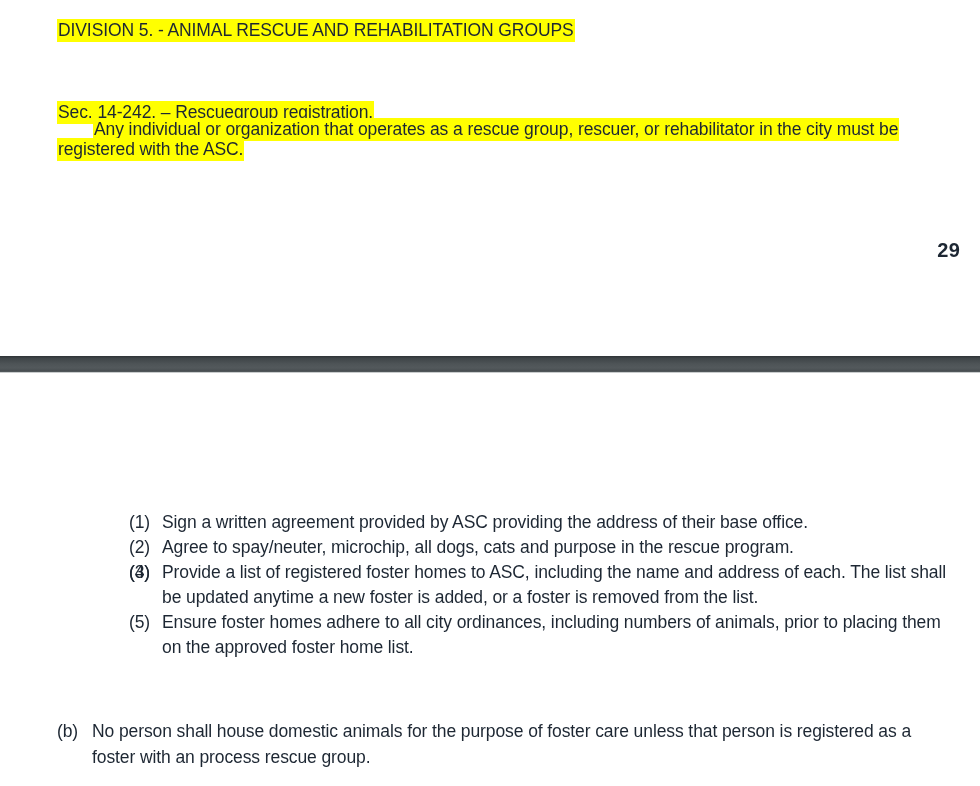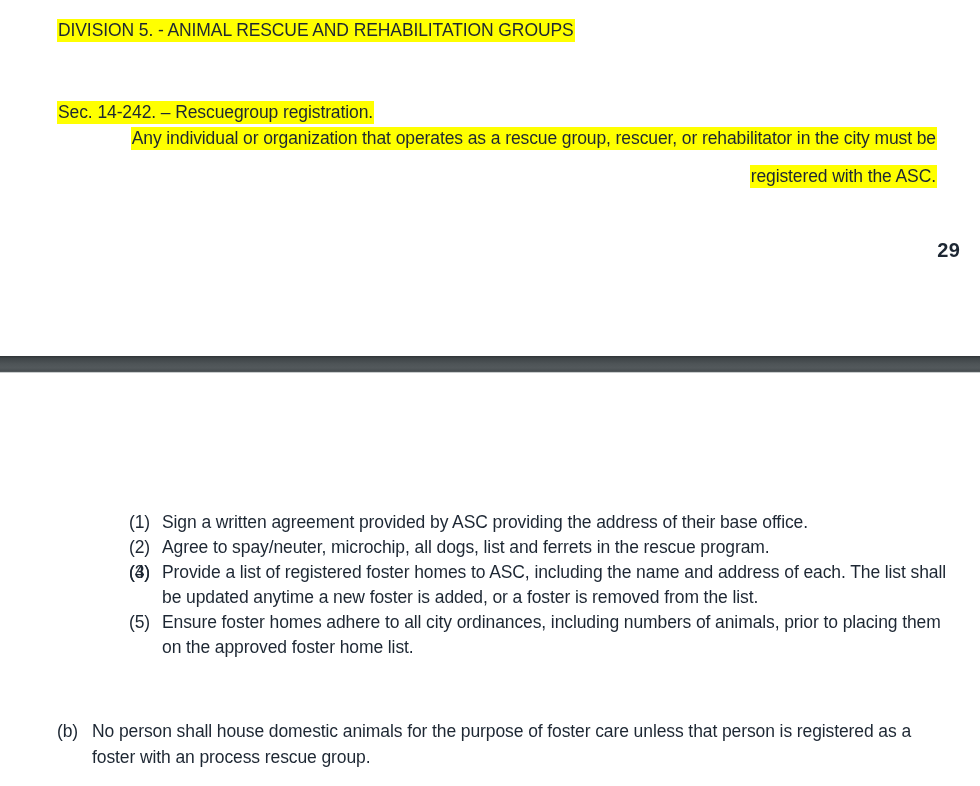--- a/index.html
+++ b/index.html
@@ -17,21 +17,21 @@
     -webkit-font-smoothing: antialiased;
   }
 
   
   .page-frag {
     position: absolute;
     left: 0;
     width: 980px;
     background: #ffffff;
   }
-  #page-top    { top: 0;   height: 260px; text-align: right; }
+  #page-top    { top: 0;   height: 260px; }
   #page-bottom { top: 373px; height: 413px; }
 
   
   #page-separator {
     position: absolute;
     left: 0;
     top: 356px;
     width: 980px;
     height: 17px;
     background: linear-gradient(to bottom,
@@ -70,21 +70,21 @@
     top: 59px;
     margin-top: 41px;
   }
   
   #intro-paragraph {
     left: 57px;
     top: 119px;
     width: 880px;
     white-space: normal;
     text-indent: 36px;
-    line-height: 38px;
+    line-height: 20px;
   }
   
   #clause-a {
     left: 57px;
     top: 196px;
   }
   #clause-a .marker { display: inline-block; width: 40px; }
 
   
   #page-number {
@@ -152,21 +152,21 @@
   <div id="page-number">29</div>
 
 </div>
 
 <div id="page-separator"></div>
 
 <div class="page-frag" id="page-bottom">
 
   <ol id="guidelines-list">
     <li><span class="num">(1)</span><span>Sign a written agreement provided by ASC providing the address of their base office.</span></li>
-    <li><span class="num">(2)</span><span>Agree to spay/neuter, microchip, all dogs, list and ferrets in the rescue program.</span></li>
+    <li><span class="num">(2)</span><span>Agree to spay/neuter, microchip, all dogs, cats and purpose in the rescue program.</span></li>
     <li><span class="num">(3)</span></li>
     <li><span class="num">(4)</span><span>Provide a list of registered foster homes to ASC, including the name and address of each. The list shall be updated anytime a new foster is added, or a foster is removed from the list.</span></li>
     <li><span class="num">(5)</span><span>Ensure foster homes adhere to all city ordinances, including numbers of animals, prior to placing them on the approved foster home list.</span></li>
   </ol>
 
   <div id="clause-b"><span class="marker">(b)</span><span>No person shall house domestic animals for the purpose of foster care unless that person is registered as a foster with an process rescue group.</span></div>
 
 </div>
 
 </body></html>

